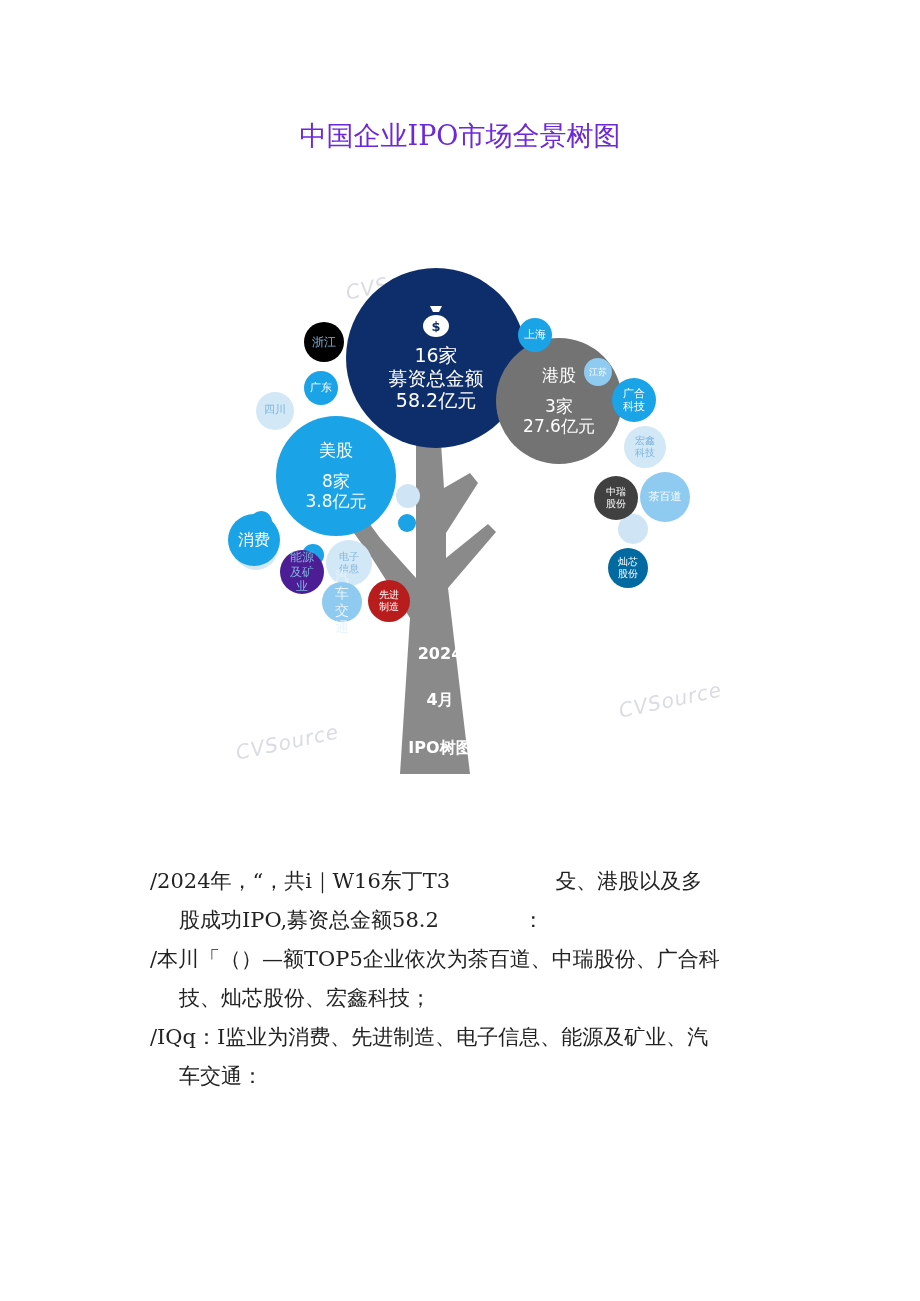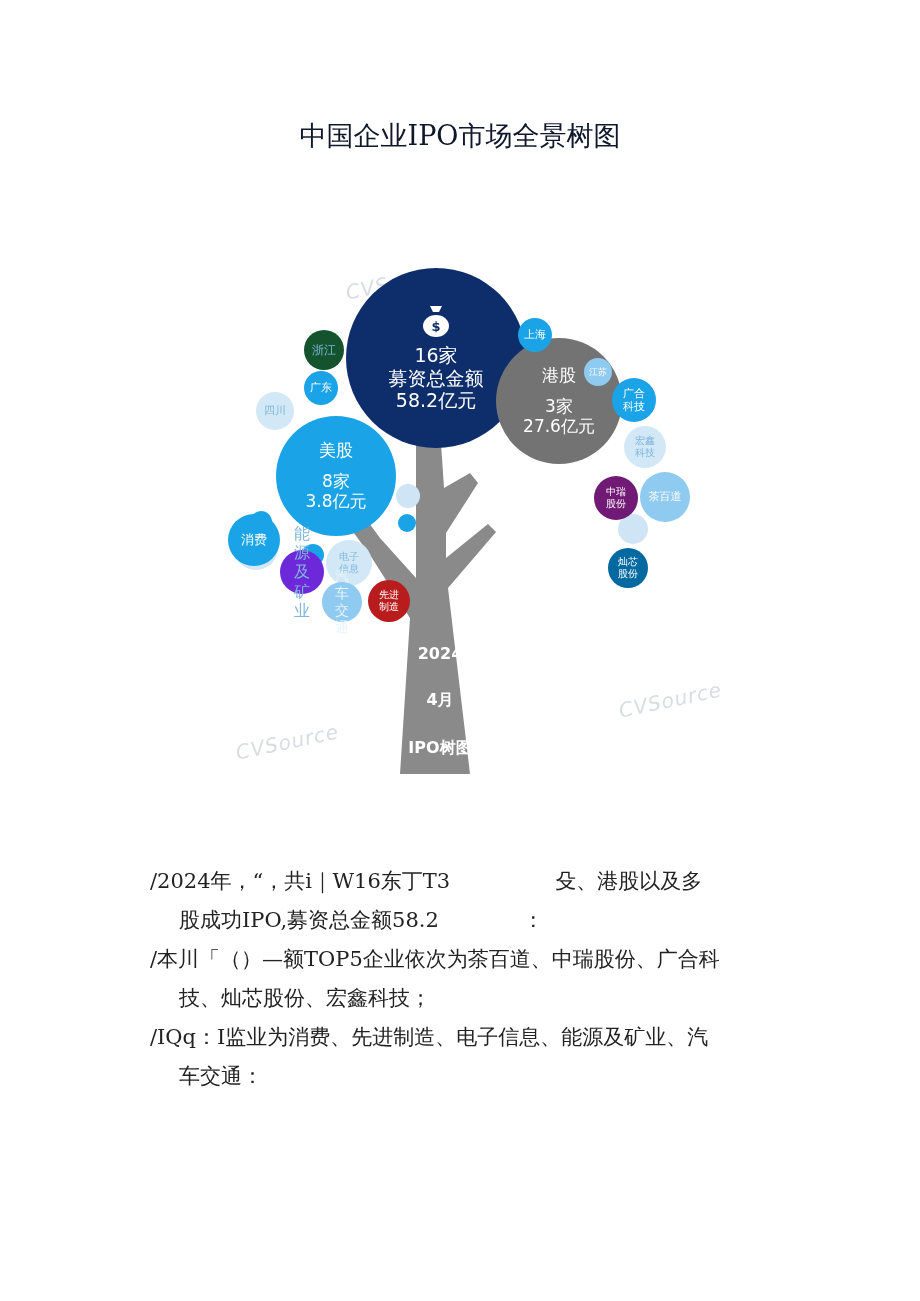--- a/index.html
+++ b/index.html
@@ -1,19 +1,19 @@
 <!DOCTYPE html>
 <html><head>
 <meta charset="utf-8">
 <style>
   html, body { margin: 0; padding: 0; background: #ffffff; }
   body { width: 920px; height: 1301px; position: relative; overflow: hidden;
          font-family: "DejaVu Serif", "Liberation Serif", serif; color: #222; }
   .title { position: absolute; top: 118px; left: 0; width: 920px; text-align: center;
-           font-size: 27px; letter-spacing: 0px; color: #0f172a; font-weight: normal; }
+           font-size: 27px; letter-spacing: 0px; color: #6d28d9; font-weight: normal; }
   .figure { position: absolute; left: 220px; top: 258px; width: 500px; height: 520px; }
   .bubble { position: absolute; border-radius: 50%; display: flex; flex-direction: column;
             align-items: center; justify-content: center; text-align: center;
             font-family: "DejaVu Sans", "Liberation Sans", sans-serif; color: #fff; line-height: 1.2; }
   .bubble.light { color: #7fb6dc; }
   .bubble span { display: block; }
   .trunk-label { position: absolute; color: #fff; font-family: "DejaVu Sans", "Liberation Sans", sans-serif;
                  font-size: 16px; font-weight: bold; text-align: center; width: 80px; }
   .watermark { position: absolute; font-family: "DejaVu Sans", sans-serif; color: #d9dde2;
                font-size: 20px; font-style: italic; letter-spacing: 1px; transform: rotate(-12deg); }
@@ -89,56 +89,56 @@
     <span style="margin-bottom:10px;">美股</span>
     <span>8家</span>
     <span>3.8亿元</span>
   </div>
   <div class="bubble" style="left:276px;top:80px;width:126px;height:126px;background:#737373;font-size:17px;">
     <span style="margin-bottom:10px;">港股</span>
     <span>3家</span>
     <span>27.6亿元</span>
   </div>
 
-  <div class="bubble light" style="left:84px;top:72px;width:40px;height:40px;background:#14532d;font-size:12px;">
+  <div class="bubble light" style="left:84px;top:64px;width:40px;height:40px;background:#000000;font-size:12px;">
       <span>浙江</span>
     </div>
   <div class="bubble" style="left:84px;top:113px;width:34px;height:34px;background:#1aa3e6;font-size:11px;">
       <span>广东</span>
     </div>
-  <div class="bubble light" style="left:36px;top:134px;width:38px;height:38px;background:#d2e8f7;font-size:11px;">
+  <div class="bubble light" style="left:36px;top:134px;width:38px;height:38px;background:#d2e8f7;font-size:11px;font-family:Liberation Mono, monospace;">
       <span>四川</span>
     </div>
   <div class="bubble" style="left:298px;top:60px;width:34px;height:34px;background:#1aa3e6;font-size:11px;">
       <span>上海</span>
     </div>
   <div class="bubble light" style="left:364px;top:100px;width:28px;height:28px;background:#8fcaf0;color:#fff;font-size:9px;">
       <span>江苏</span>
     </div>
 
   <div class="bubble" style="left:392px;top:120px;width:44px;height:44px;background:#1aa3e6;font-size:11px;">
       <span style="width:26px;">广合科技</span>
     </div>
   <div class="bubble light" style="left:404px;top:168px;width:42px;height:42px;background:#d2e8f7;font-size:10px;">
       <span style="width:24px;">宏鑫科技</span>
     </div>
-  <div class="bubble" style="left:374px;top:218px;width:44px;height:44px;background:#701a75;font-size:10px;">
+  <div class="bubble" style="left:374px;top:218px;width:44px;height:44px;background:#404040;font-size:10px;">
       <span style="width:24px;">中瑞股份</span>
     </div>
   <div class="bubble" style="left:420px;top:214px;width:50px;height:50px;background:#8fcaf0;font-size:11px;">
       <span>茶百道</span>
     </div>
   <div class="bubble" style="left:388px;top:290px;width:40px;height:40px;background:#0369a1;font-size:10px;">
       <span style="width:24px;">灿芯股份</span>
     </div>
 
-  <div class="bubble" style="left:8px;top:256px;width:52px;height:52px;background:#1aa3e6;font-size:13px;">
+  <div class="bubble" style="left:8px;top:256px;width:52px;height:52px;background:#1aa3e6;font-size:16px;">
       <span>消费</span>
     </div>
-  <div class="bubble light" style="left:60px;top:292px;width:44px;height:44px;background:#6d28d9;font-size:16px;">
+  <div class="bubble light" style="left:60px;top:292px;width:44px;height:44px;background:#4c1d95;font-size:12px;">
       <span style="width:30px;">能源及矿业</span>
     </div>
   <div class="bubble light" style="left:106px;top:282px;width:46px;height:46px;background:#d2e8f7;font-size:10px;">
       <span style="width:24px;">电子信息</span>
     </div>
   <div class="bubble light" style="left:102px;top:324px;width:40px;height:40px;background:#8fcaf0;color:#e8f4fc;font-size:14px;">
       <span style="width:22px;">汽车交通</span>
     </div>
   <div class="bubble" style="left:148px;top:322px;width:42px;height:42px;background:#b91c1c;font-size:10px;">
       <span style="width:24px;">先进制造</span>

